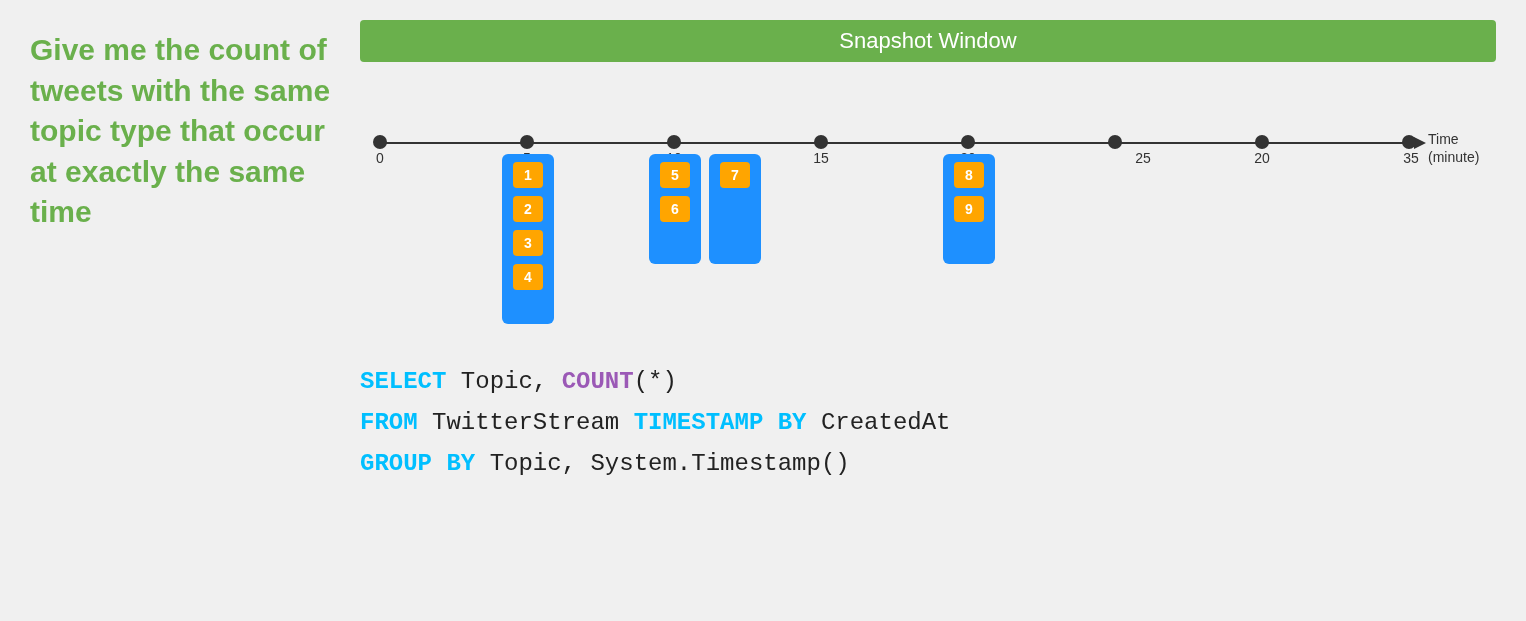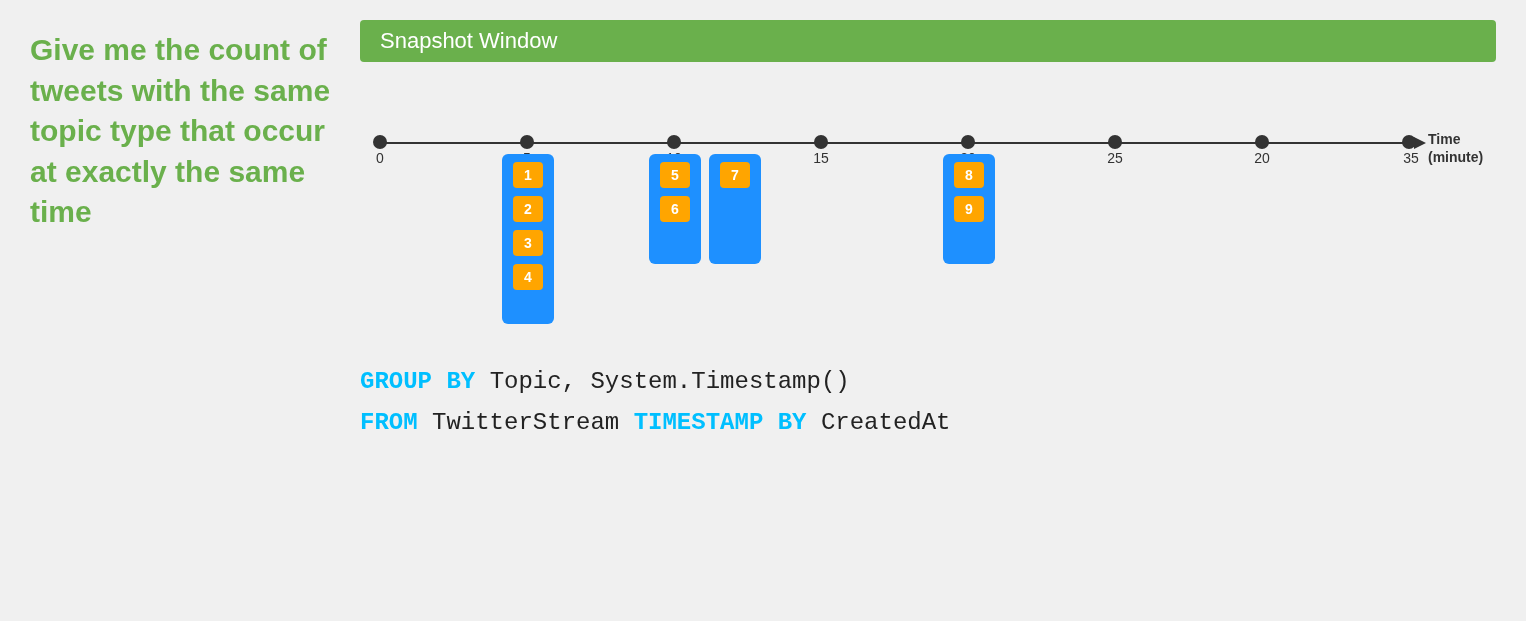--- a/index.html
+++ b/index.html
@@ -38,20 +38,21 @@
       flex: 1;
       display: flex;
       flex-direction: column;
       padding-left: 20px;
     }
 
     
     .snapshot-header {
       background: #6ab04c;
       color: white;
+      text-align: center;
       font-size: 22px;
       padding: 8px 20px;
       border-radius: 4px;
       margin-bottom: 0;
       width: 100%;
     }
 
     
     .timeline-area {
       position: relative;
@@ -95,21 +96,20 @@
       background: #333;
       border-radius: 50%;
       transform: translateX(-50%);
     }
 
     .time-unit-label {
       position: absolute;
       top: 60px;
       font-size: 14px;
       color: #333;
-      font-weight: bold;
     }
 
     
     .tweet-bar {
       position: absolute;
       background: #1e90ff;
       border-radius: 6px;
       display: flex;
       flex-direction: column;
       align-items: center;
@@ -172,21 +172,21 @@
       <div class="time-dot" style="left: 314px;"></div>
       <div class="time-label" style="left: 314px;">10</div>
 
       <div class="time-dot" style="left: 461px;"></div>
       <div class="time-label" style="left: 461px; text-align: center;">15</div>
 
       <div class="time-dot" style="left: 608px;"></div>
       <div class="time-label" style="left: 608px;">20</div>
 
       <div class="time-dot" style="left: 755px;"></div>
-      <div class="time-label" style="left: 755px;">25</div>
+      <div class="time-label" style="left: 783px;">25</div>
 
       <div class="time-dot" style="left: 902px;"></div>
       <div class="time-label" style="left: 902px;">20</div>
 
       <div class="time-dot" style="left: 1049px;"></div>
       <div class="time-label" style="left: 1051px;">35</div>
 
       <div class="time-unit-label" style="left: 1068px; top: 58px; font-size: 14px; color: #333; line-height:1.3;">
         Time<br>(minute)
       </div>
@@ -209,25 +209,28 @@
 
       <div class="tweet-bar" style="left: 583px; top: 82px; width: 52px; height: 110px;">
         <div class="tweet-badge">8</div>
         <div class="tweet-badge">9</div>
       </div>
 
     </div>
 
     <div class="sql-section">
 
+      <div>
+        <span class="kw-select">SELECT</span><span class="sql-plain"> Topic, </span><span class="kw-count">COUNT</span><span class="sql-plain">(*)</span>
+      </div>
+
+      <div>
+        <span class="kw-from">FROM</span><span class="sql-plain"> TwitterStream </span><span class="kw-timestamp">TIMESTAMP</span><span class="kw-by"> BY</span><span class="sql-plain"> CreatedAt</span>
+      </div>
 
       <div>
         <span class="kw-group">GROUP</span><span class="kw-by"> BY</span><span class="sql-plain"> Topic, System.Timestamp()</span>
       </div>
 
-      <div>
-        <span class="kw-from">FROM</span><span class="sql-plain"> TwitterStream </span><span class="kw-timestamp">TIMESTAMP</span><span class="kw-by"> BY</span><span class="sql-plain"> CreatedAt</span>
-      </div>
-
     </div>
 
   </div>
 </div>
 
 </body></html>

